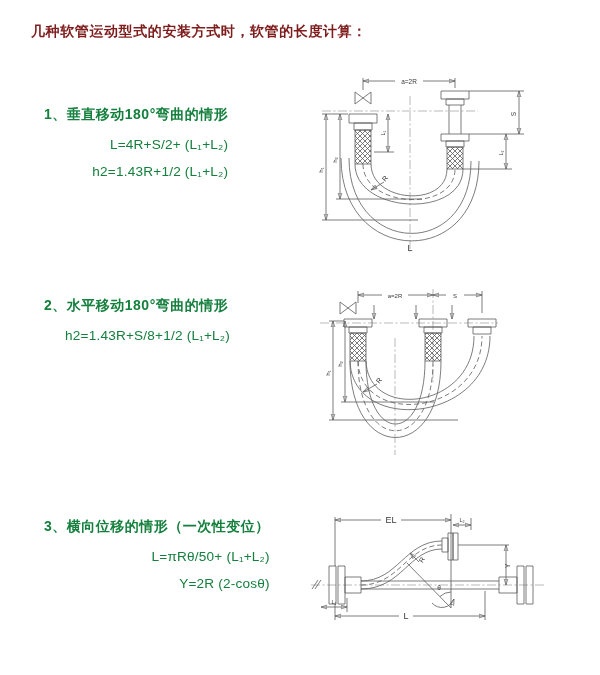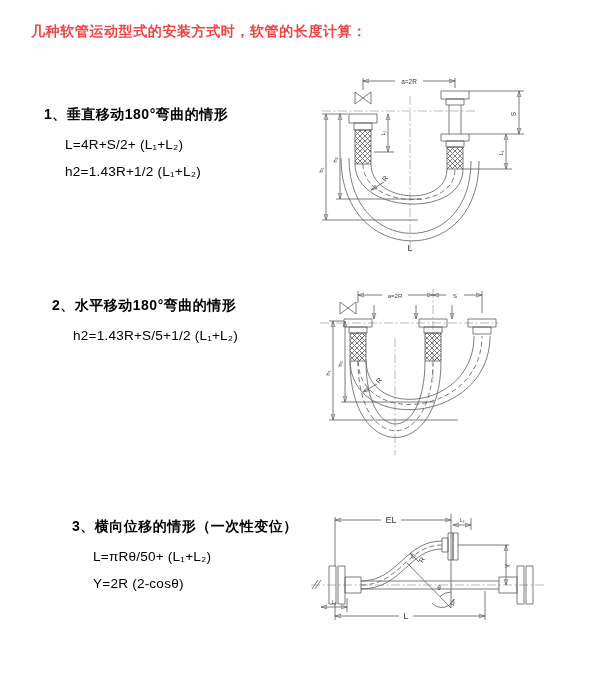--- a/index.html
+++ b/index.html
@@ -2,28 +2,28 @@
 <html><head>
 <meta charset="utf-8">
 <style>
   html,body{margin:0;padding:0;}
   body{
     width:600px;height:675px;background:#ffffff;position:relative;
     font-family:"Liberation Sans","DejaVu Sans",sans-serif;color:#1e1e1e;overflow:hidden;
   }
   .page-title{
     position:absolute;left:31px;top:23px;font-size:14px;font-weight:bold;
-    letter-spacing:0.6px;color:#ef4444;
+    letter-spacing:0.6px;color:#7f1d1d;
   }
-  .section-text{position:absolute;font-size:14px;color:#000000;}
+  .section-text{position:absolute;font-size:14px;color:#15803d;}
   .sec-heading{font-size:14px;font-weight:bold;letter-spacing:0.5px;margin:0;}
-  .formula{margin:0 0 0 21px;line-height:26.5px;font-size:13.6px;letter-spacing:0.2px;}
+  .formula{margin:0 0 0 21px;line-height:26.5px;font-size:13.6px;letter-spacing:0.2px;text-align:right;}
   .sec1{left:44px;top:106px;}
-  .sec2{left:52px;top:297px;}
-  .sec3{left:44px;top:518px;margin-left:28px;}
+  .sec2{left:44px;top:297px;}
+  .sec3{left:44px;top:518px;}
   .formulas{margin-top:8px;}
   svg{position:absolute;overflow:visible;}
   svg *{vector-effect:non-scaling-stroke;}
   .d1{left:310px;top:66px;}
   .d2{left:312px;top:283px;}
   .d3{left:303px;top:500px;}
   svg path,svg line,svg rect{stroke:#5c5c5c;stroke-width:0.8;fill:none;}
   svg text{fill:#3a3a3a;stroke:none;font-family:"Liberation Sans","DejaVu Sans",sans-serif;}
   .cl{stroke:#8a8a8a;stroke-width:0.6;stroke-dasharray:9 2.5 2 2.5;}
   .dash{stroke-dasharray:5 3;}
@@ -128,21 +128,21 @@
   <g>
     <line x1="153" y1="103" x2="202" y2="103"></line>
     <line x1="196" y1="68" x2="196" y2="103" marker-start="url(#m1)" marker-end="url(#m1)"></line>
     <text x="193" y="87" font-size="5.5" transform="rotate(-90 193 87)" text-anchor="middle">L₂</text>
   </g>
 </svg>
 
 <div class="section-text sec2">
   <p class="sec-heading">2、水平移动180°弯曲的情形</p>
   <div class="formulas">
-    <p class="formula">h2=1.43R+S/5+1/2 (L₁+L₂)</p>
+    <p class="formula">h2=1.43R+S/8+1/2 (L₁+L₂)</p>
   </div>
 </div>
 
 <svg class="d2" width="230" height="180" viewBox="0 0 230 180">
   <defs>
     <marker id="m2" markerWidth="9" markerHeight="8" refX="8" refY="4" orient="auto-start-reverse">
       <path d="M0.5,1.6 L8,4 L0.5,6.4 Z" fill="#5c5c5c" stroke="none"></path>
     </marker>
     <pattern id="hp2" width="5" height="5" patternUnits="userSpaceOnUse">
       <path d="M0,5 L5,0 M0,0 L5,5" stroke="#8a8a8a" stroke-width="0.5"></path>

